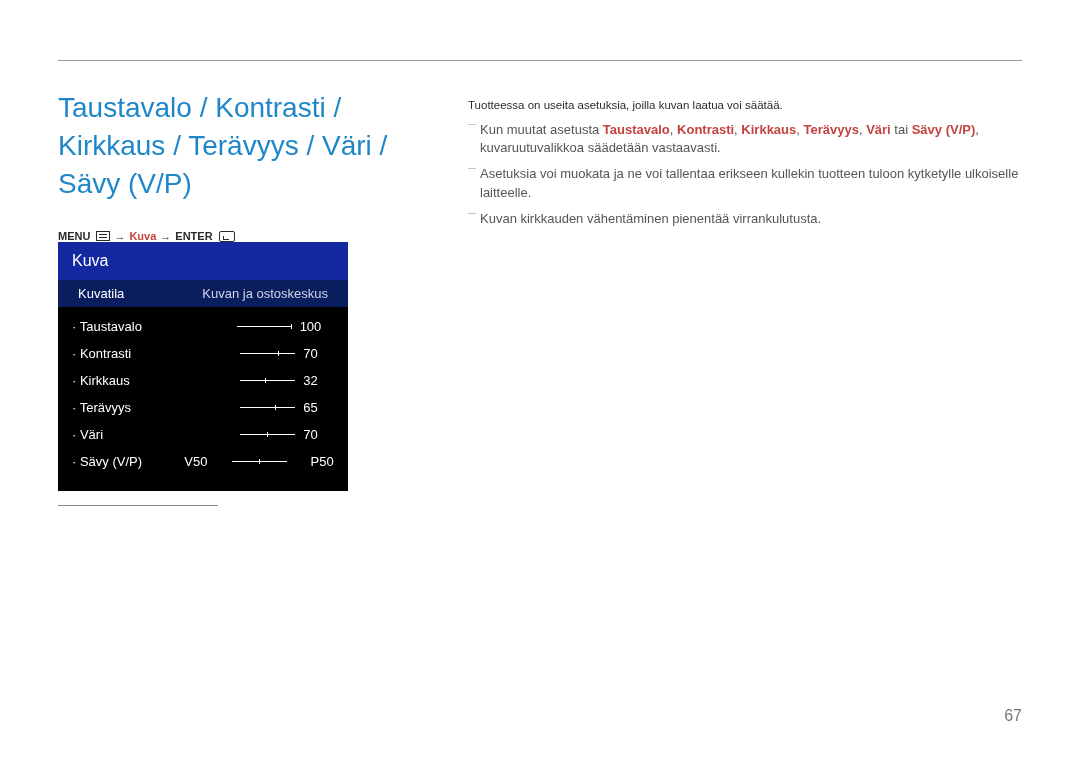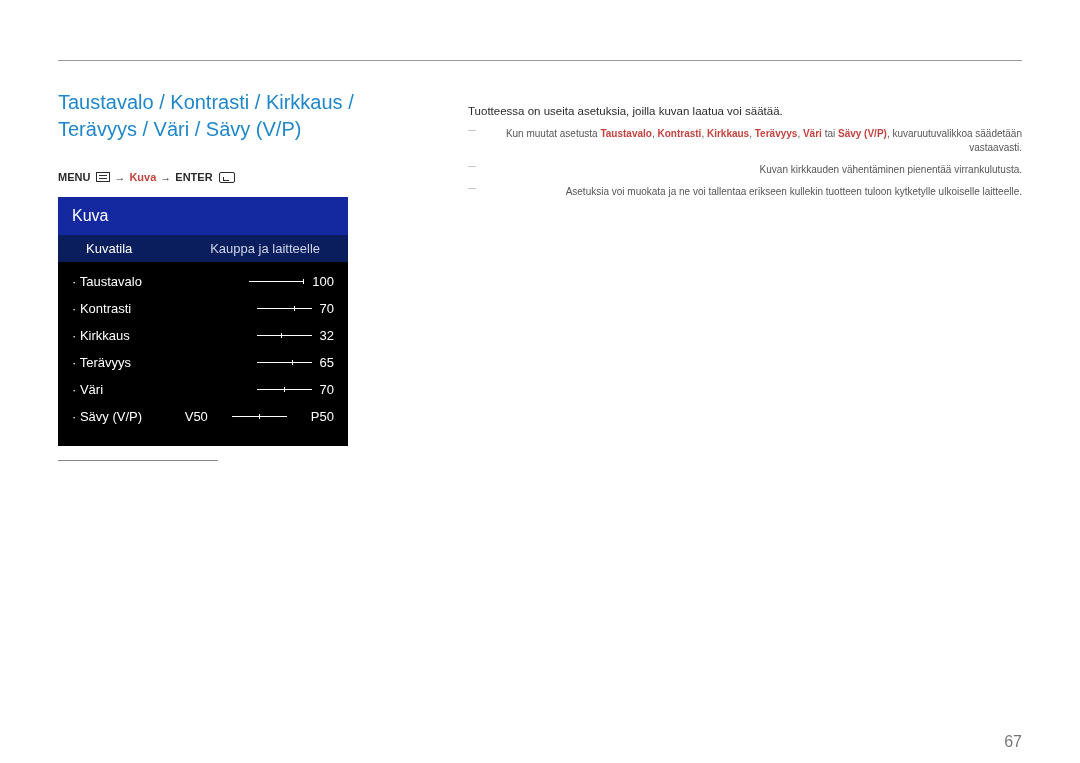--- a/index.html
+++ b/index.html
@@ -16,30 +16,29 @@
     border-top: 1px solid #999;
     margin-bottom: 28px;
   }
   .columns {
     display: flex;
     gap: 60px;
   }
   .col-left { flex: 0 0 350px; }
   .col-right { flex: 1; }
   h1.section-title {
-    font-size: 20px;
+    font-size: 28px;
     font-weight: 400;
     color: #1f87c9;
     line-height: 1.35;
     margin-bottom: 28px;
   }
   .breadcrumb {
     font-size: 11px;
     font-weight: 700;
-    margin-bottom: 14px;
     display: flex;
     align-items: center;
     gap: 4px;
   }
   .breadcrumb .menu-icon {
     display: inline-block;
     width: 14px; height: 10px;
     border: 1px solid #2b2b2b;
     position: relative;
     margin-left: 2px;
@@ -80,81 +79,80 @@
   .osd-title {
     background:#1428a0;
     color:#fff;
     padding: 10px 14px;
     font-size: 16px;
   }
   .osd-subrow {
     background:#0a1e5e;
     display:flex;
     justify-content:space-between;
-    padding: 6px 28px;
+    padding: 6px 20px;
     font-size: 13px;
   }
   .osd-subrow .r { color:#cfd4e8; }
   .osd-list { padding: 6px 14px 16px 14px; }
   .osd-item {
     display:flex;
     align-items:center;
     justify-content:space-between;
     padding: 6px 0;
     font-size: 13px;
   }
   .osd-item .label::before{
     content:"· ";
   }
   .osd-item .val-wrap{
     display:flex;
     align-items:center;
     gap:8px;
     min-width: 110px;
-    justify-content:flex-end;
+    justify-content:center;
   }
   .slider {
     width: 55px; height:1px; background:#fff; position:relative;
   }
   .slider .knob{
     position:absolute; top:-2px;
     width:1px; height:5px; background:#fff;
   }
   .slider-center { width: 55px; height:1px; background:#fff; position:relative; }
   .slider-center .knob{ position:absolute; top:-2px; left:50%; width:1px; height:5px; background:#fff; }
   .note-rule {
     width: 160px;
     border-top: 1px solid #888;
     margin: 14px 0 8px 0;
   }
   .note {
-    font-size: 10px;
+    font-size: 13px;
     color:#555;
     line-height:1.4;
     position:relative;
     padding-left: 12px;
-    text-align: right;
   }
   .note::before{
     content:"―";
     position:absolute;
     left:0; top:-3px;
     font-size:8px;
     color:#888;
   }
   .intro {
     font-size: 11.5px;
-    margin-top: 16px;
+    margin-top: 10px;
     margin-bottom: 10px;
   }
   .bullets .note { margin-bottom: 8px; }
   .page-num {
     position:absolute;
     right: 58px;
-    bottom: 12px;
+    bottom: 38px;
     font-size: 16px;
     color:#777;
   }
 </style>
 </head>
 <body>
 
 <div class="top-rule"></div>
 
 <div class="columns">
@@ -168,21 +166,21 @@
       <span class="hl">Kuva</span>
       <span class="arrow">→</span>
       <span>ENTER</span>
       <span class="enter-icon"></span>
     </div>
 
     <div class="osd">
       <div class="osd-title">Kuva</div>
       <div class="osd-subrow">
         <span>Kuvatila</span>
-        <span class="r">Kauppa ja laitteelle</span>
+        <span class="r">Kuvan ja ostoskeskus</span>
       </div>
       <div class="osd-list" id="osd-list">
           <div class="osd-item">
             <span class="label">Taustavalo</span>
             <span class="val-wrap">
               <span class="slider">
                 <span class="knob" style="left: 54px;"></span>
               </span>
               <span>100</span>
             </span>
@@ -236,19 +234,19 @@
         </div>
     </div>
 
     <div class="note-rule"></div>
   </div>
 
   <div class="col-right">
     <div class="intro">Tuotteessa on useita asetuksia, joilla kuvan laatua voi säätää.</div>
     <div class="bullets">
       <div class="note" id="bullet1">Kun muutat asetusta <span style="color: rgb(196, 67, 63); font-weight: 700;">Taustavalo</span>, <span style="color: rgb(196, 67, 63); font-weight: 700;">Kontrasti</span>, <span style="color: rgb(196, 67, 63); font-weight: 700;">Kirkkaus</span>, <span style="color: rgb(196, 67, 63); font-weight: 700;">Terävyys</span>, <span style="color: rgb(196, 67, 63); font-weight: 700;">Väri</span> tai <span style="color: rgb(196, 67, 63); font-weight: 700;">Sävy (V/P)</span>, kuvaruutuvalikkoa säädetään vastaavasti.</div>
+      <div class="note">Asetuksia voi muokata ja ne voi tallentaa erikseen kullekin tuotteen tuloon kytketylle ulkoiselle laitteelle.</div>
       <div class="note">Kuvan kirkkauden vähentäminen pienentää virrankulutusta.</div>
-      <div class="note">Asetuksia voi muokata ja ne voi tallentaa erikseen kullekin tuotteen tuloon kytketylle ulkoiselle laitteelle.</div>
     </div>
   </div>
 </div>
 
 <div class="page-num">67</div>
 
 </body></html>

